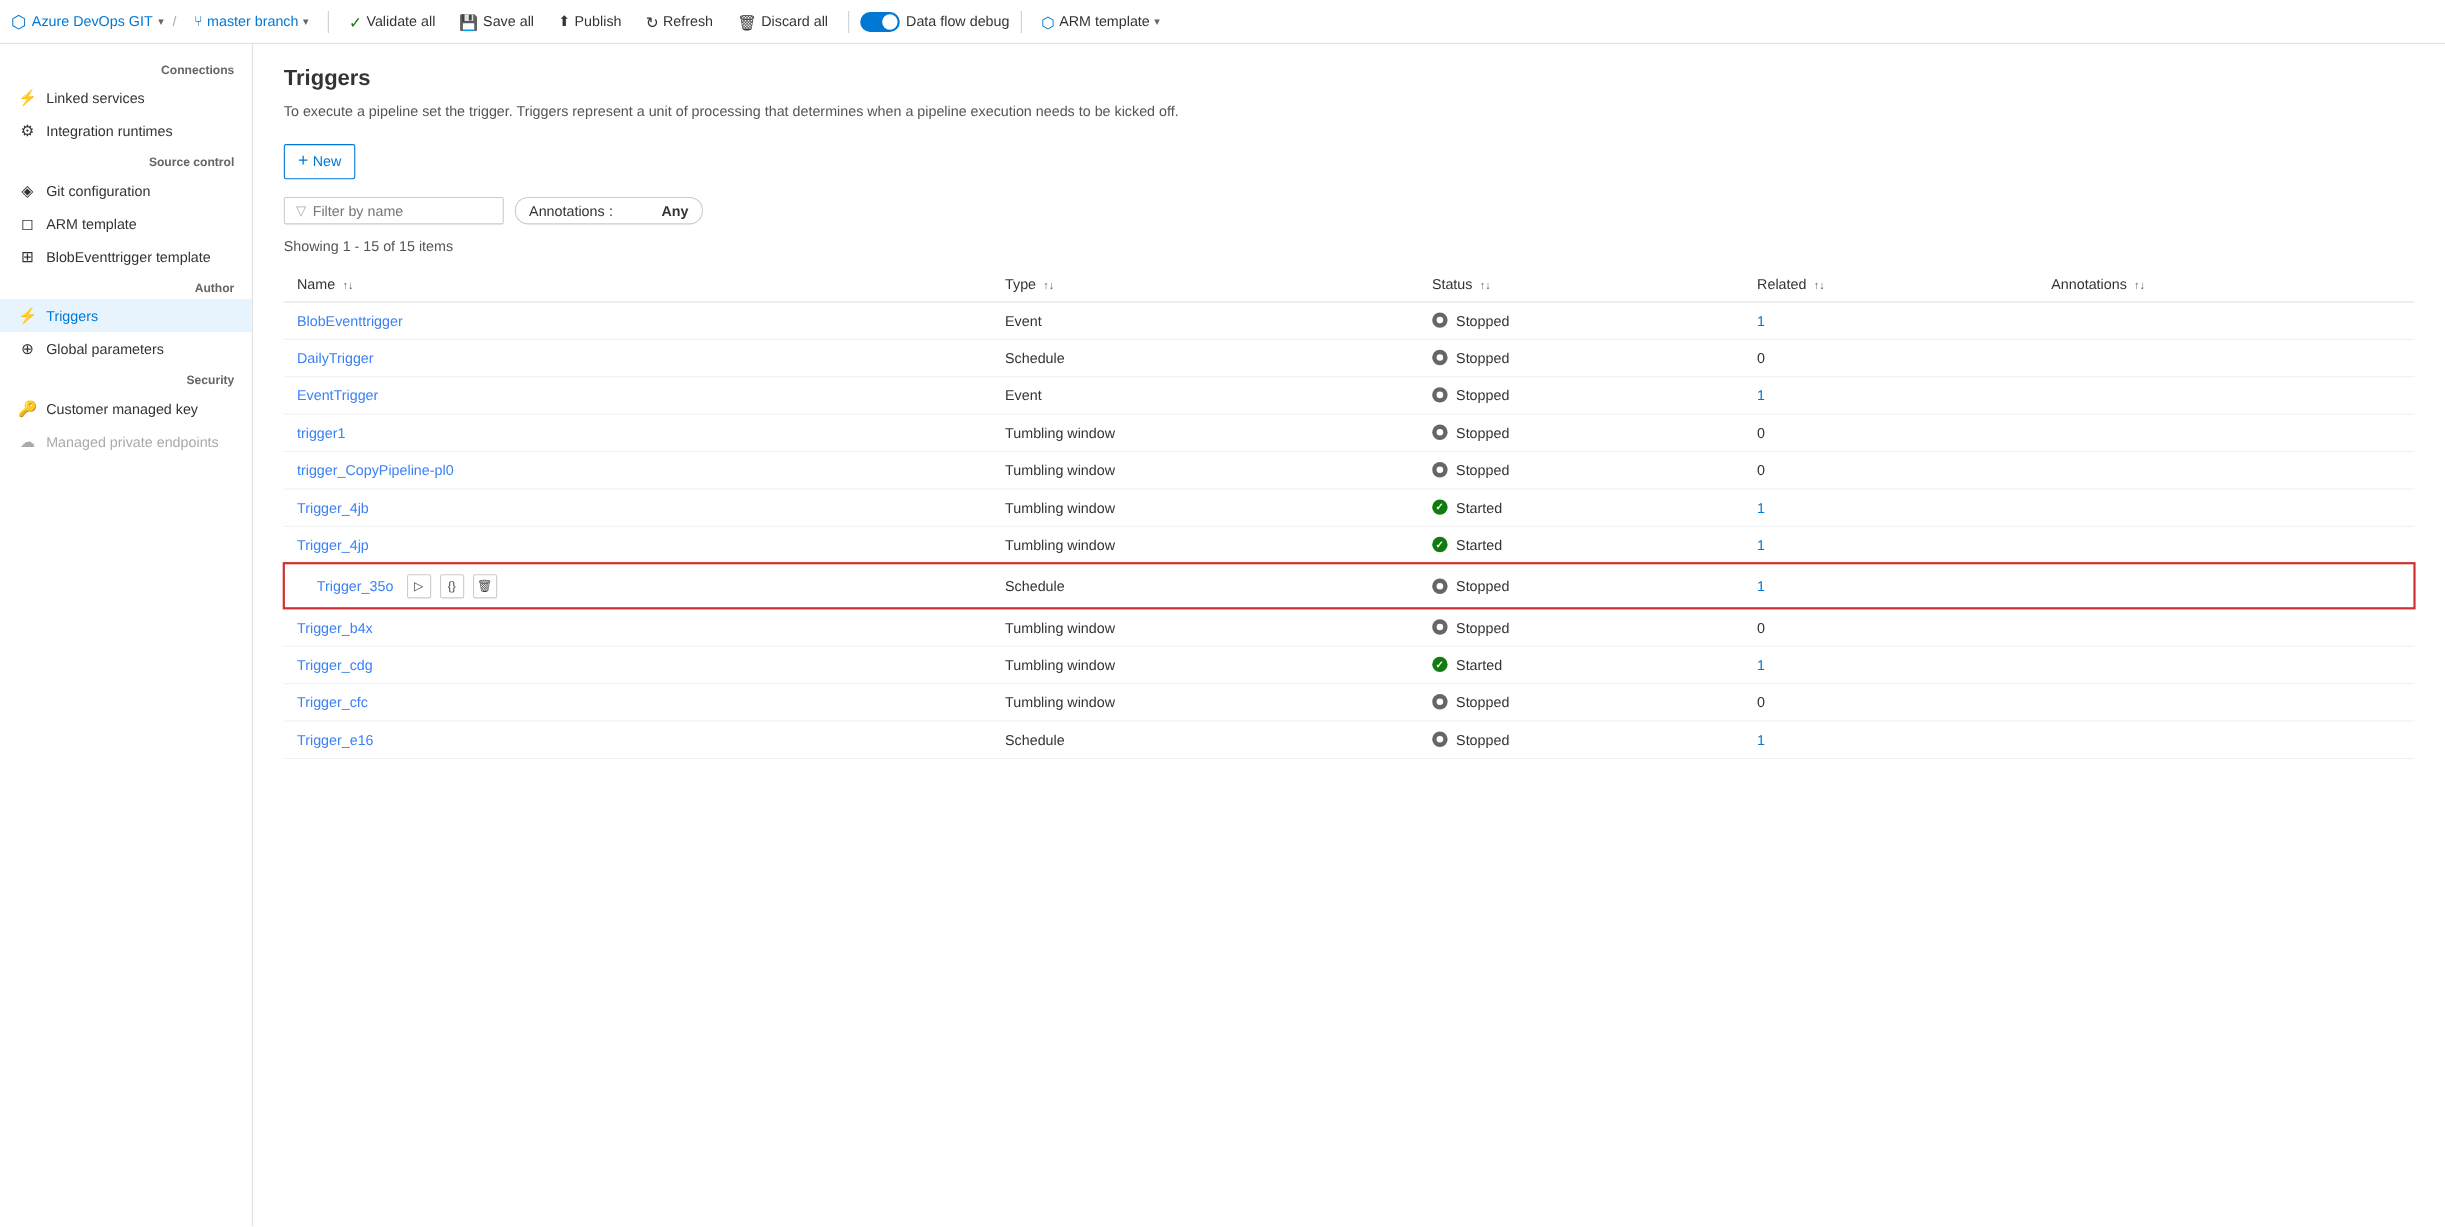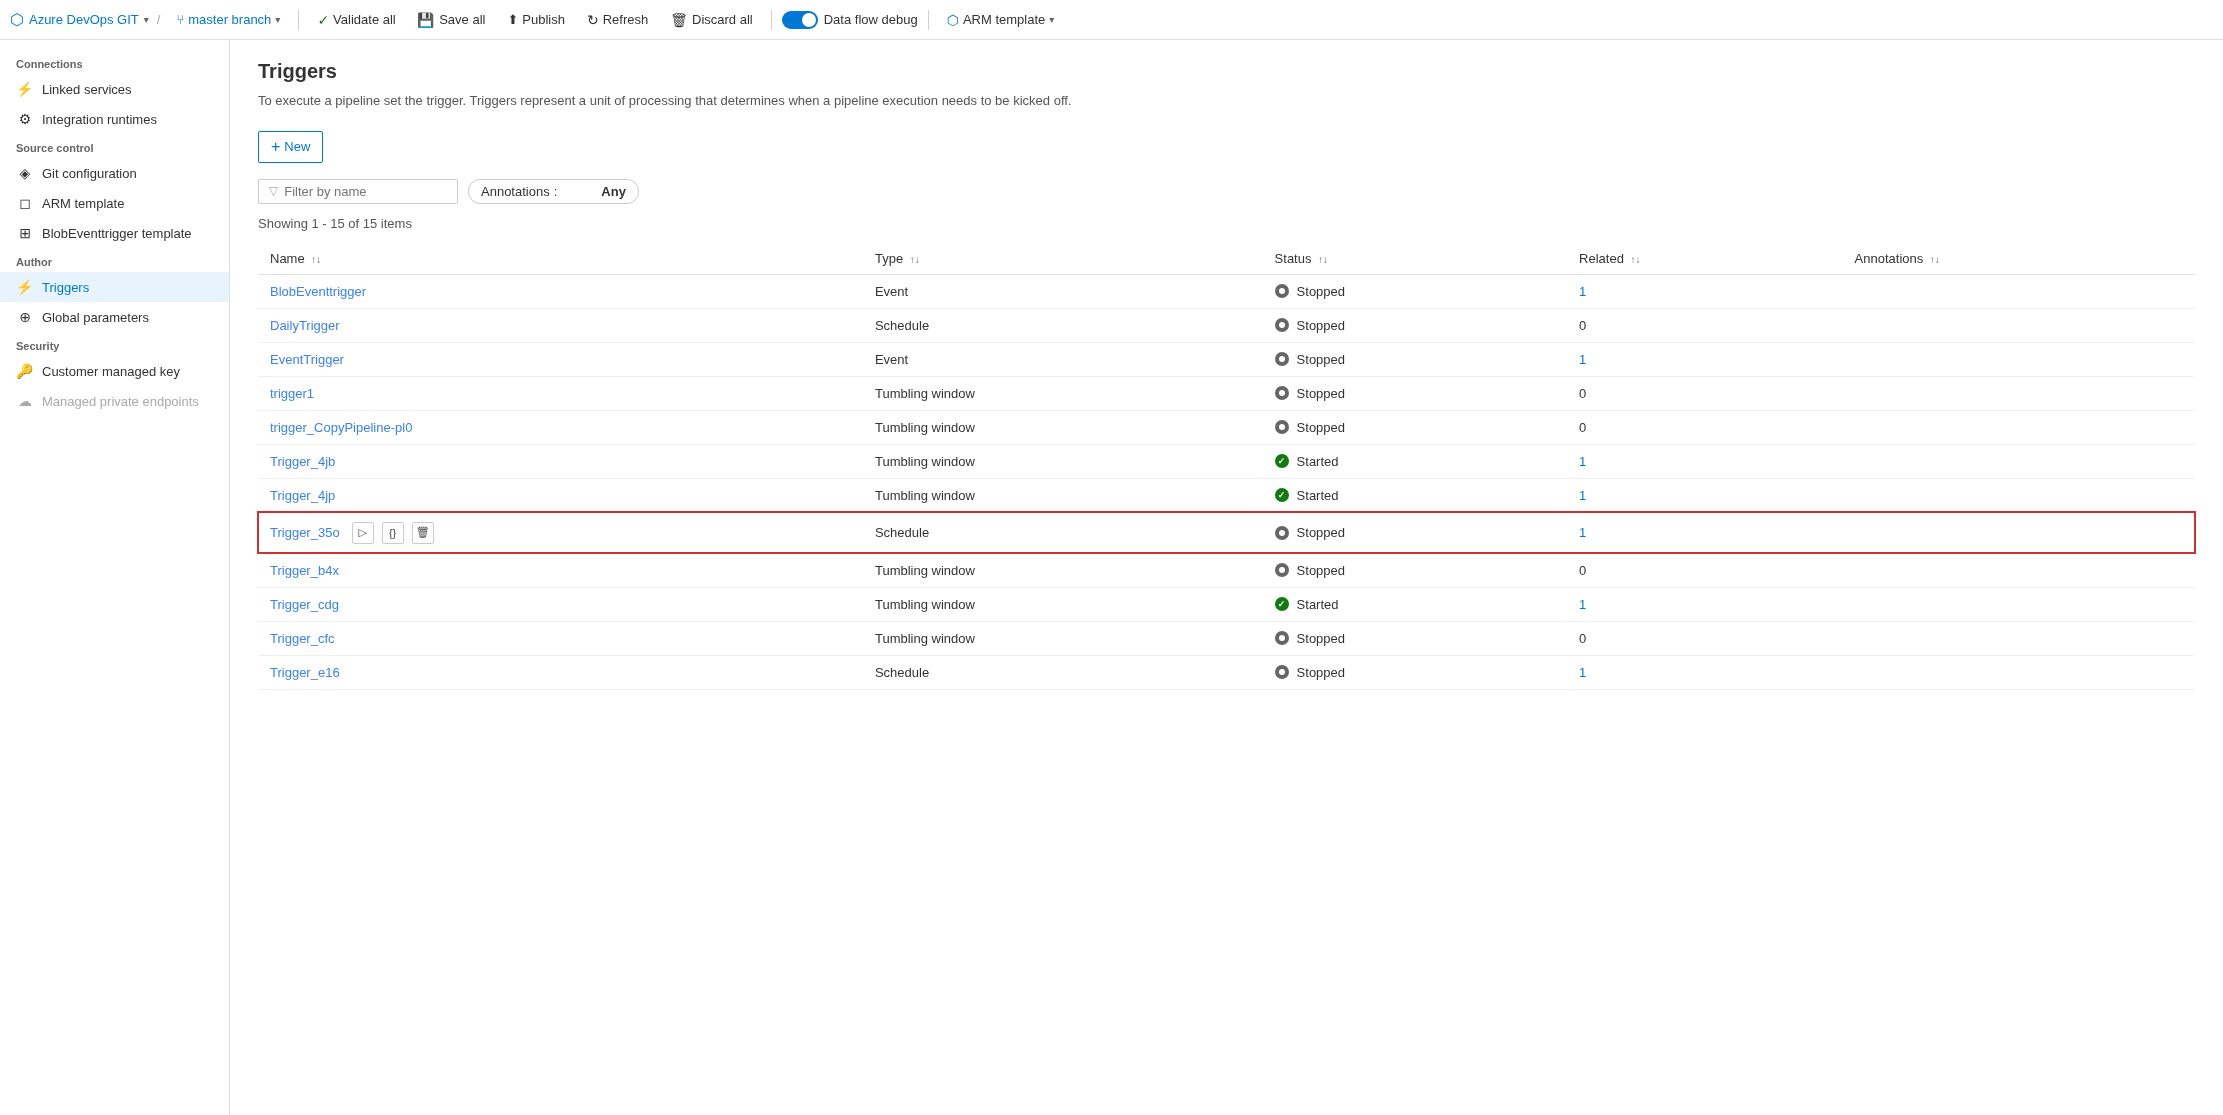--- a/index.html
+++ b/index.html
@@ -66,20 +66,21 @@
       padding: 10px 0;
       background: #fff;
     }
     .sidebar-section-label {
       font-size: 11px;
       font-weight: 600;
       color: #666;
       padding: 8px 16px 4px 16px;
       text-transform: none;
       letter-spacing: 0;
+      text-align: right;
     }
     .sidebar-item {
       display: flex;
       align-items: center;
       gap: 8px;
       padding: 7px 16px;
       cursor: pointer;
       color: #333;
       font-size: 13px;
       border-radius: 0;
@@ -223,21 +224,21 @@
       justify-content: center;
       width: 22px; height: 22px;
       border: 1px solid #ccc;
       border-radius: 2px;
       cursor: pointer;
       font-size: 11px;
       color: #444;
       background: #fff;
     }
 
-    .trigger-name-cell { display: flex; align-items: center; gap: 4px; }
+    .trigger-name-cell { display: flex; align-items: center; gap: 4px; margin-left: 18px; }
   </style>
 </head>
 <body>
 
 <div class="topbar">
 
   <div class="topbar-brand">
     <span style="color:#0078d4; font-size:16px;">⬡</span>
     <span>Azure DevOps GIT</span>
     <span class="chevron-icon">▾</span>

